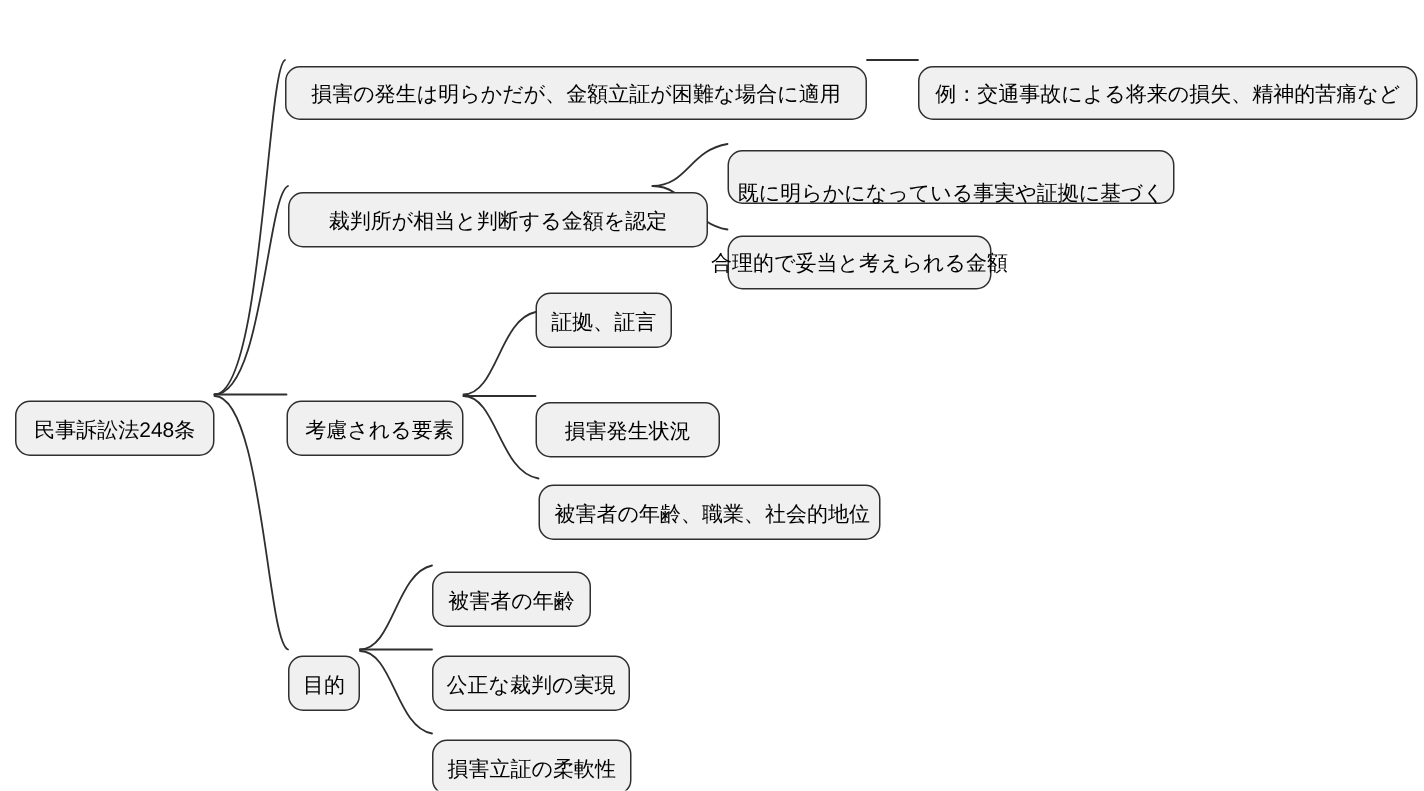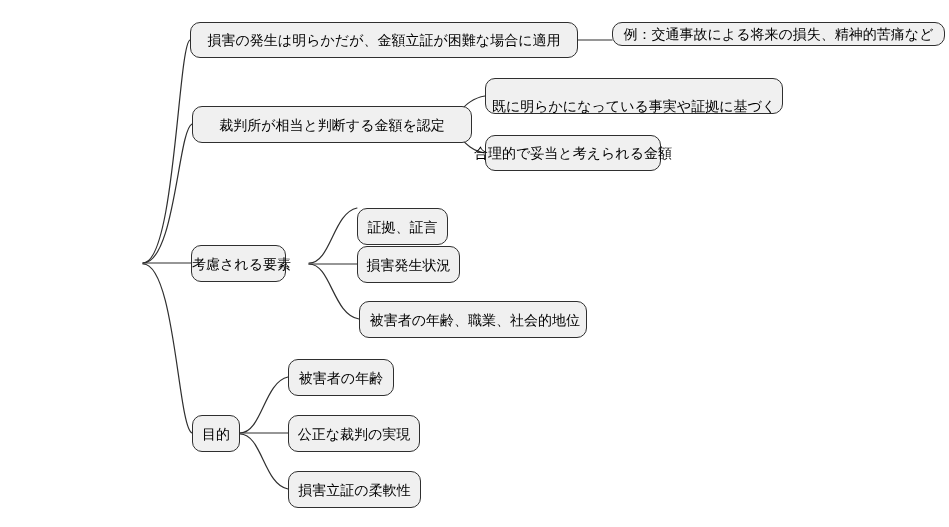--- a/index.html
+++ b/index.html
@@ -36,20 +36,21 @@
     border:1.5px solid var(--node-border);
     border-radius:10px;
     color:var(--text-color);
     font-size:14px;
     line-height:1;
     display:flex;
     align-items:center;
     justify-content:center;
     white-space:nowrap;
     padding:0 6px;
+    margin-top:22px;
   }
 </style>
 </head>
 <body>
 
 <div class="canvas">
 
   <svg class="edges" viewBox="0 0 949 527" xmlns="http://www.w3.org/2000/svg">
     <path d="M143,263 C175,263 178,45 190,40"></path>
     <path d="M143,263 C175,263 178,130 192,124"></path>
@@ -59,50 +60,53 @@
     <path d="M435,124 C458,124 460,100 485,96"></path>
     <path d="M435,124 C458,124 460,149 485,153"></path>
     <path d="M309,263 C331,263 333,213 357,208"></path>
     <path d="M309,264 L357,264"></path>
     <path d="M309,264 C331,264 333,315 359,319"></path>
     <path d="M240,433 C262,433 264,382 288,377"></path>
     <path d="M240,433 L288,433"></path>
     <path d="M240,434 C262,434 264,485 288,489"></path>
   </svg>
 
+  <div class="node" style="left:10px;top:245px;width:133px;height:37px;">
+    <span>民事訴訟法248条</span>
+  </div>
 
   <div class="node" style="left:190px;top:22px;width:388px;height:36px;">
     <span>損害の発生は明らかだが、金額立証が困難な場合に適用</span>
   </div>
 
-  <div class="node" style="left:612px;top:22px;width:333px;height:24px;">
+  <div class="node" style="left:612px;top:22px;width:333px;height:36px;">
     <span>例：交通事故による将来の損失、精神的苦痛など</span>
   </div>
 
   <div class="node" style="left:192px;top:106px;width:280px;height:37px;">
     <span>裁判所が相当と判断する金額を認定</span>
   </div>
 
   <div class="node" style="left:485px;top:78px;width:298px;height:36px;align-items:flex-end;">
     <span>既に明らかになっている事実や証拠に基づく</span>
   </div>
 
   <div class="node" style="left:485px;top:135px;width:176px;height:36px;">
     <span>合理的で妥当と考えられる金額</span>
   </div>
 
-  <div class="node" style="left:191px;top:245px;width:95px;height:37px;padding-left:12px;">
+  <div class="node" style="left:191px;top:245px;width:118px;height:37px;padding-left:12px;">
     <span>考慮される要素</span>
   </div>
 
-  <div class="node" style="left:357px;top:208px;width:91px;height:37px;">
+  <div class="node" style="left:357px;top:173px;width:91px;height:37px;">
     <span>証拠、証言</span>
   </div>
 
-  <div class="node" style="left:357px;top:246px;width:103px;height:37px;">
+  <div class="node" style="left:357px;top:246px;width:123px;height:37px;">
     <span>損害発生状況</span>
   </div>
 
   <div class="node" style="left:359px;top:301px;width:228px;height:37px;justify-content:flex-end;">
     <span>被害者の年齢、職業、社会的地位</span>
   </div>
 
   <div class="node" style="left:192px;top:415px;width:48px;height:37px;">
     <span>目的</span>
   </div>

